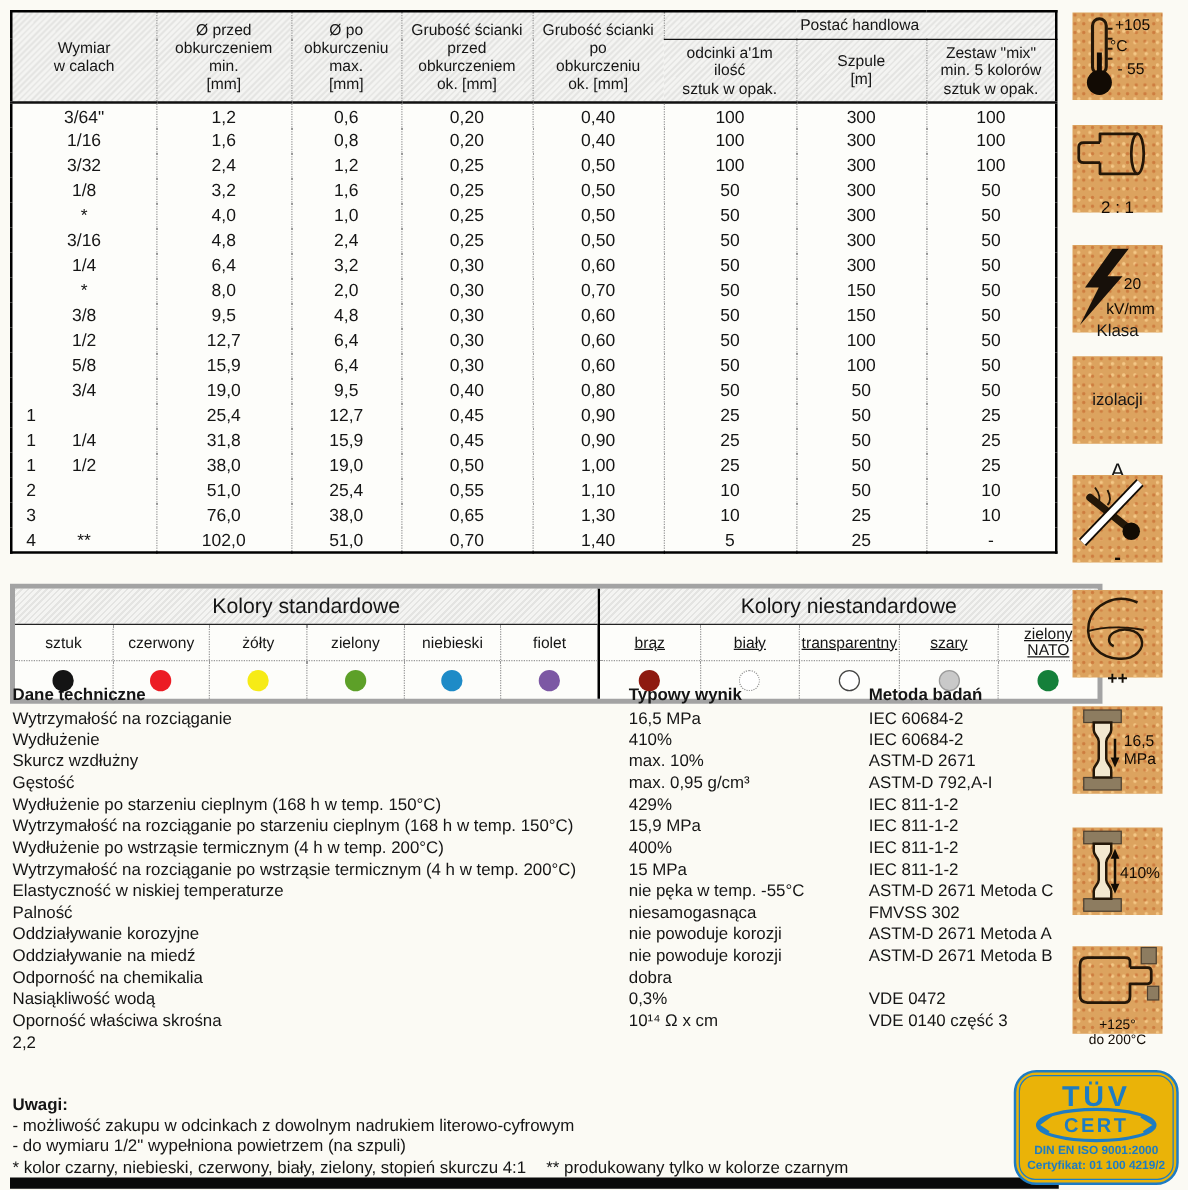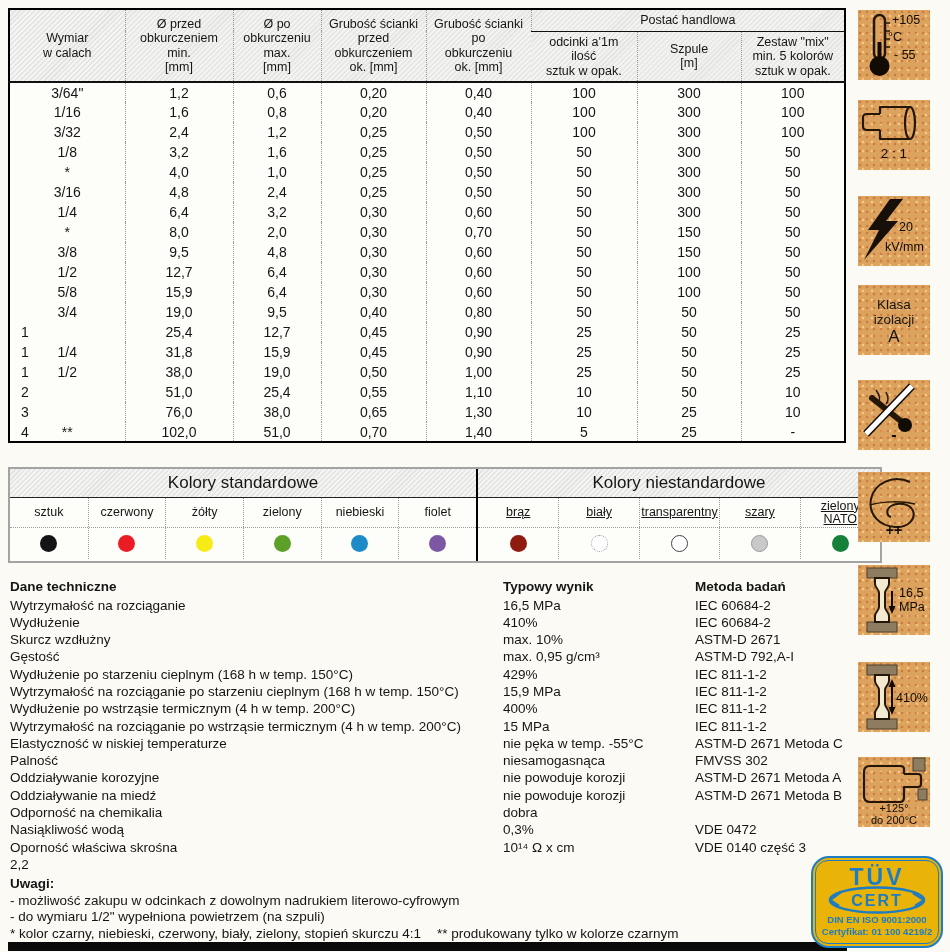--- a/index.html
+++ b/index.html
@@ -13,57 +13,57 @@
     background:repeating-linear-gradient(135deg,#e4e4e2 0px,#e4e4e2 1.5px,#f4f4f2 1.5px,#f4f4f2 3.5px); }
   table.spec th + th, table.spec td + td { border-left:1px dotted #9a9a9a; }
   th.th-span { border-bottom:2px solid #111; }
   th.th-group { border-bottom:1px solid #111; height:20px; padding:1px 0; }
   th.th-sub { border-bottom:2px solid #111; }
   table.spec td { text-align:center; font-size:14px; height:20px; padding:0; }
   td.dim { position:relative; }
   td.dim .whole { position:absolute; left:11px; top:50%; transform:translateY(-50%); }
 
   
-  .colors { position:absolute; left:8px; top:467px; width:874px; height:96px; border:2px solid #a3a3a3; display:flex; background:#fdfdfa; }
+  .colors { position:absolute; left:8px; top:467px; width:874px; height:96px; border:4px solid #a3a3a3; display:flex; background:#fdfdfa; }
   .cgroup { display:flex; flex-direction:column; }
   .cgroup.std { width:468px; border-right:2px solid #000; }
   .cgroup.non { flex:1; }
   .ctitle { height:29px; line-height:28px; text-align:center; font-size:17px; border-bottom:1px solid #222;
     background:repeating-linear-gradient(135deg,#e4e4e2 0px,#e4e4e2 1.5px,#f4f4f2 1.5px,#f4f4f2 3.5px); }
   .crow { display:grid; align-items:center; }
   .crow.labels { height:30px; border-bottom:1px dotted #999; font-size:12.5px; }
   .crow.dots { height:31px; }
   .std .crow { grid-template-columns:repeat(6,1fr); }
   .non .crow { grid-template-columns:repeat(5,1fr);text-decoration:underline; }
   .ccell { text-align:center; white-space:pre-line; line-height:13px; align-self:stretch; display:flex; align-items:center; justify-content:center; }
   .ccell + .ccell { border-left:1px dotted #999; }
   .dot { display:inline-block; width:17px; height:17px; border-radius:50%; }
 
   
-  .tech { position:absolute; left:10px; top:578px; width:836px; font-size:13.5px; }
+  .tech { position:absolute; left:10px; top:547px; width:836px; font-size:13.5px; }
   .tech-row { display:grid; grid-template-columns:493px 192px 151px; height:17.3px; line-height:17.3px; white-space:nowrap; }
   .tech-head { font-weight:bold; height:18.5px; line-height:18.5px; }
 
   
   .notes { position:absolute; left:10px; top:876px; width:836px; font-size:13.5px; line-height:16.5px; }
   .notes .ntitle { font-weight:bold; }
   .notes .foot1 { display:inline-block; min-width:427px; }
 
   .footer-bar { position:absolute; left:8px; top:942px; width:839px; height:9px; background:#0a0a0a; }
 
   
   .ibox { position:absolute; left:858px; width:72px; height:70px;
     background-color:#dca35f;
     background-image:radial-gradient(circle at 2px 2px, rgba(191,87,32,.5) 1px, transparent 1.7px),
                      radial-gradient(circle at 5px 6px, rgba(246,203,138,.9) 1px, transparent 1.7px);
     background-size:7px 7px, 9px 9px; }
   .ibox svg { position:absolute; left:0; top:0; }
   .ibox .cap { position:absolute; white-space:pre-line; font-size:12.5px; line-height:13.5px; color:#120b04; }
-  .ibox .cap.center { left:0; right:0; text-align:center; }
-  .klasa { display:flex; flex-direction:column; align-items:center; justify-content:center; height:100%; font-size:13.5px; line-height:15px; }
+  .ibox .cap.center { left:0; right:0; text-align:center;margin-top:12px; }
+  .klasa { display:flex; flex-direction:column; align-items:center; justify-content:center; height:100%; font-size:13.5px; line-height:15px;gap:40px; }
   .klasa .big { font-size:17px; margin-top:2px; }
 
   
   .tuv { position:absolute; left:811px; top:856px; width:132px; height:92px; background:#eab308; border:2.5px solid #1e7cc3; border-radius:18px; padding:2px; }
   .tuv-inner { width:100%; height:100%; border:1.5px solid #1e7cc3; border-radius:13px; overflow:hidden; }
 </style>
 </head>
 <body>
 
 <div class="spec-wrap">

